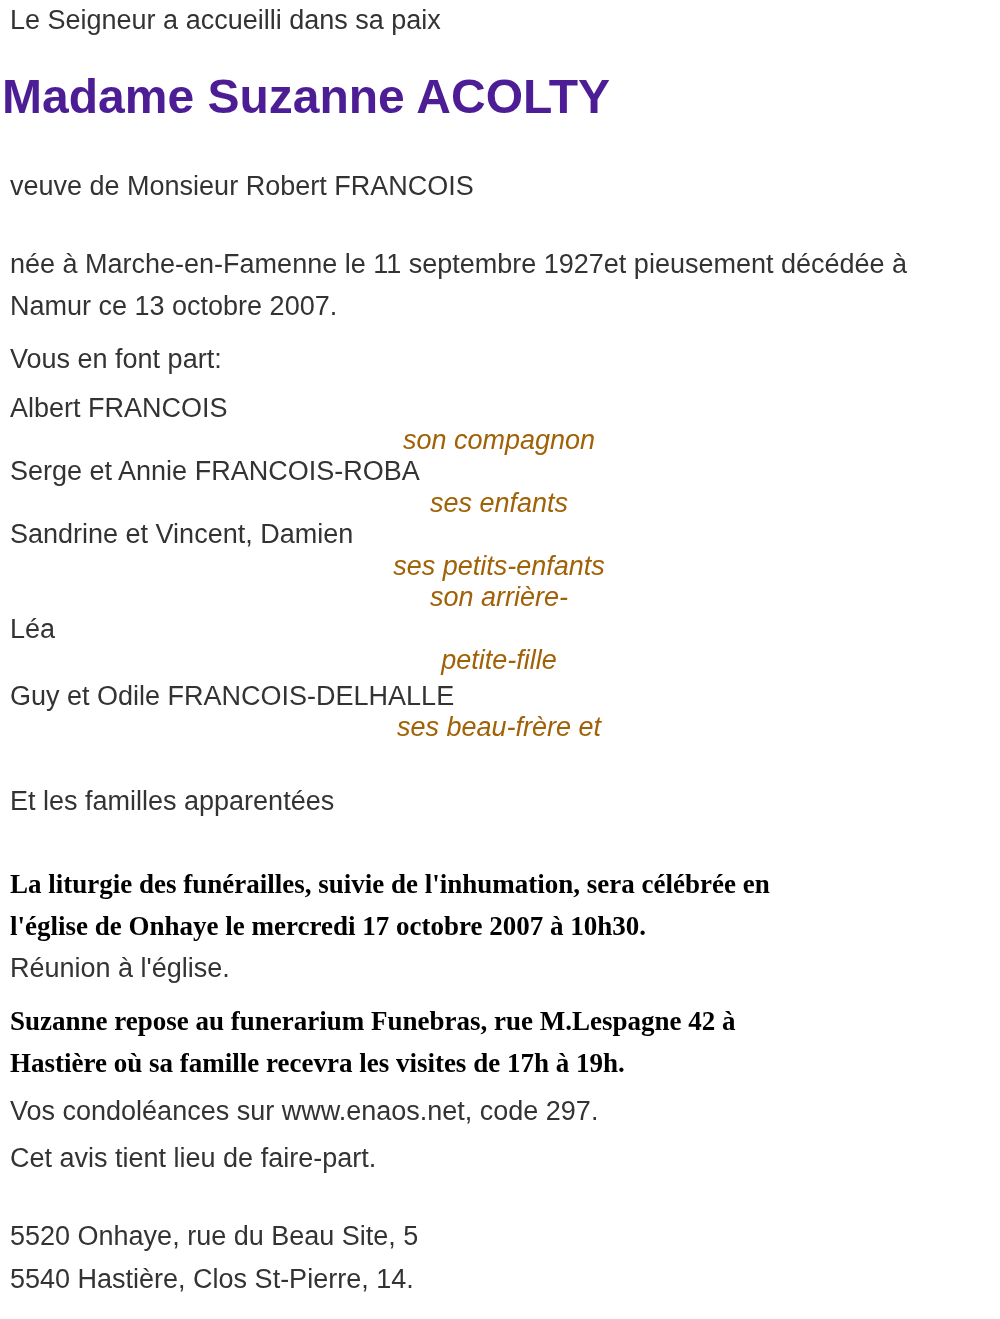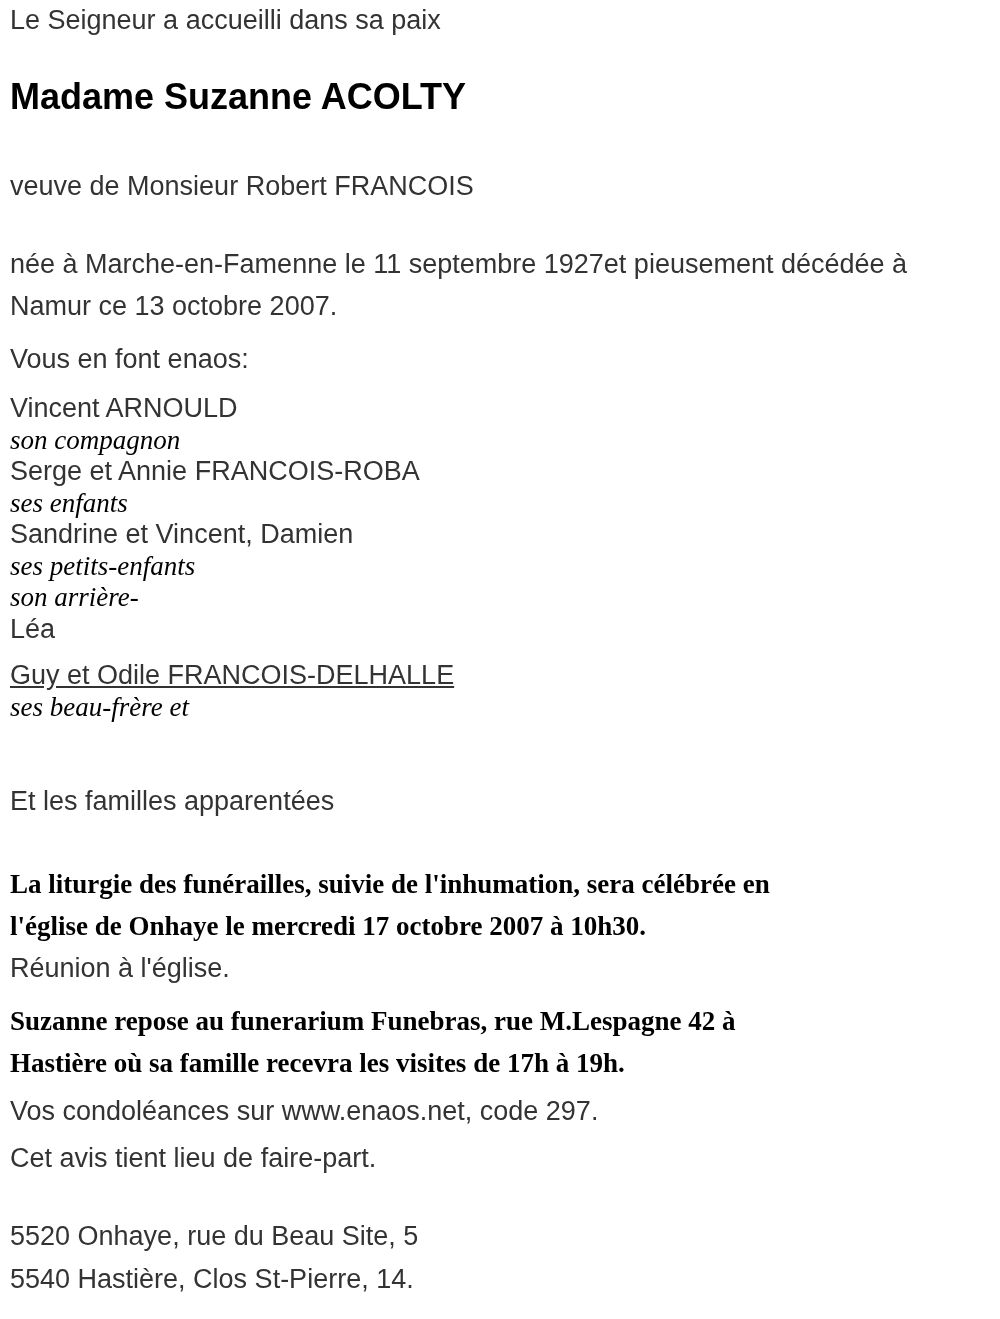--- a/index.html
+++ b/index.html
@@ -15,80 +15,80 @@
   }
   .line {
     position: absolute;
     left: 10px;
     right: 12px;
     line-height: 31.5px;
     white-space: pre-wrap;
   }
   .title {
     position: absolute;
-    left: 10px;
+    left: 2px;
     right: 12px;
     top: 74px;
-    font-size: 36px;
+    font-size: 48px;
     line-height: 46px;
     font-weight: 700;
-    color: #000000;
+    color: #4c1d95;
   }
   .para {
     position: absolute;
     left: 10px;
     right: 12px;
     line-height: 42px;
   }
   .para div { min-height: 42px; }
   .bold { font-weight: 700; color: #000000; font-family: Liberation Serif, serif; }
   .credits {
     position: absolute;
     left: 10px;
     right: 12px;
     top: 393px;
   }
   .credits .row { line-height: 31.5px; height: 31.5px; }
   .credits .name { text-align: left; }
   .credits .relation {
-    text-align: left;
+    text-align: center;
     font-style: italic;
-    color: #000000;
-    font-family: Liberation Serif, serif;
+    color: #a16207;
   }
-  .credits .gap { margin-top: 15px; text-decoration: underline; }
+  .credits .gap { margin-top: 4px; }
   .addr { position: absolute; left: 10px; right: 12px; top: 1215px; line-height: 43px; }
 </style>
 </head>
 <body>
 
 <div class="page">
 
   <div class="line" style="top:5px">Le Seigneur a accueilli dans sa paix</div>
 
   <div class="title">Madame Suzanne ACOLTY</div>
 
   <div class="line" style="top:171px">veuve de Monsieur Robert FRANCOIS</div>
 
   <div class="para" style="top:243px">
     <div>née à Marche-en-Famenne le 11 septembre 1927et pieusement décédée à</div>
     <div>Namur ce 13 octobre 2007.</div>
   </div>
 
-  <div class="line" style="top:344px">Vous en font enaos:</div>
+  <div class="line" style="top:344px">Vous en font part:</div>
 
   <div class="credits">
-    <div class="row name">Vincent ARNOULD</div>
+    <div class="row name">Albert FRANCOIS</div>
     <div class="row relation">son compagnon</div>
     <div class="row name">Serge et Annie FRANCOIS-ROBA</div>
     <div class="row relation">ses enfants</div>
     <div class="row name">Sandrine et Vincent, Damien</div>
     <div class="row relation">ses petits-enfants</div>
     <div class="row relation">son arrière-</div>
     <div class="row name">Léa</div>
+    <div class="row relation">petite-fille</div>
     <div class="row name gap">Guy et Odile FRANCOIS-DELHALLE</div>
     <div class="row relation">ses beau-frère et</div>
   </div>
 
   <div class="line" style="top:786px">Et les familles apparentées</div>
 
   <div class="para bold" style="top:863px">
     <div>La liturgie des funérailles, suivie de l'inhumation, sera célébrée en</div>
     <div>l'église de Onhaye le mercredi 17 octobre 2007 à 10h30.</div>
   </div>

